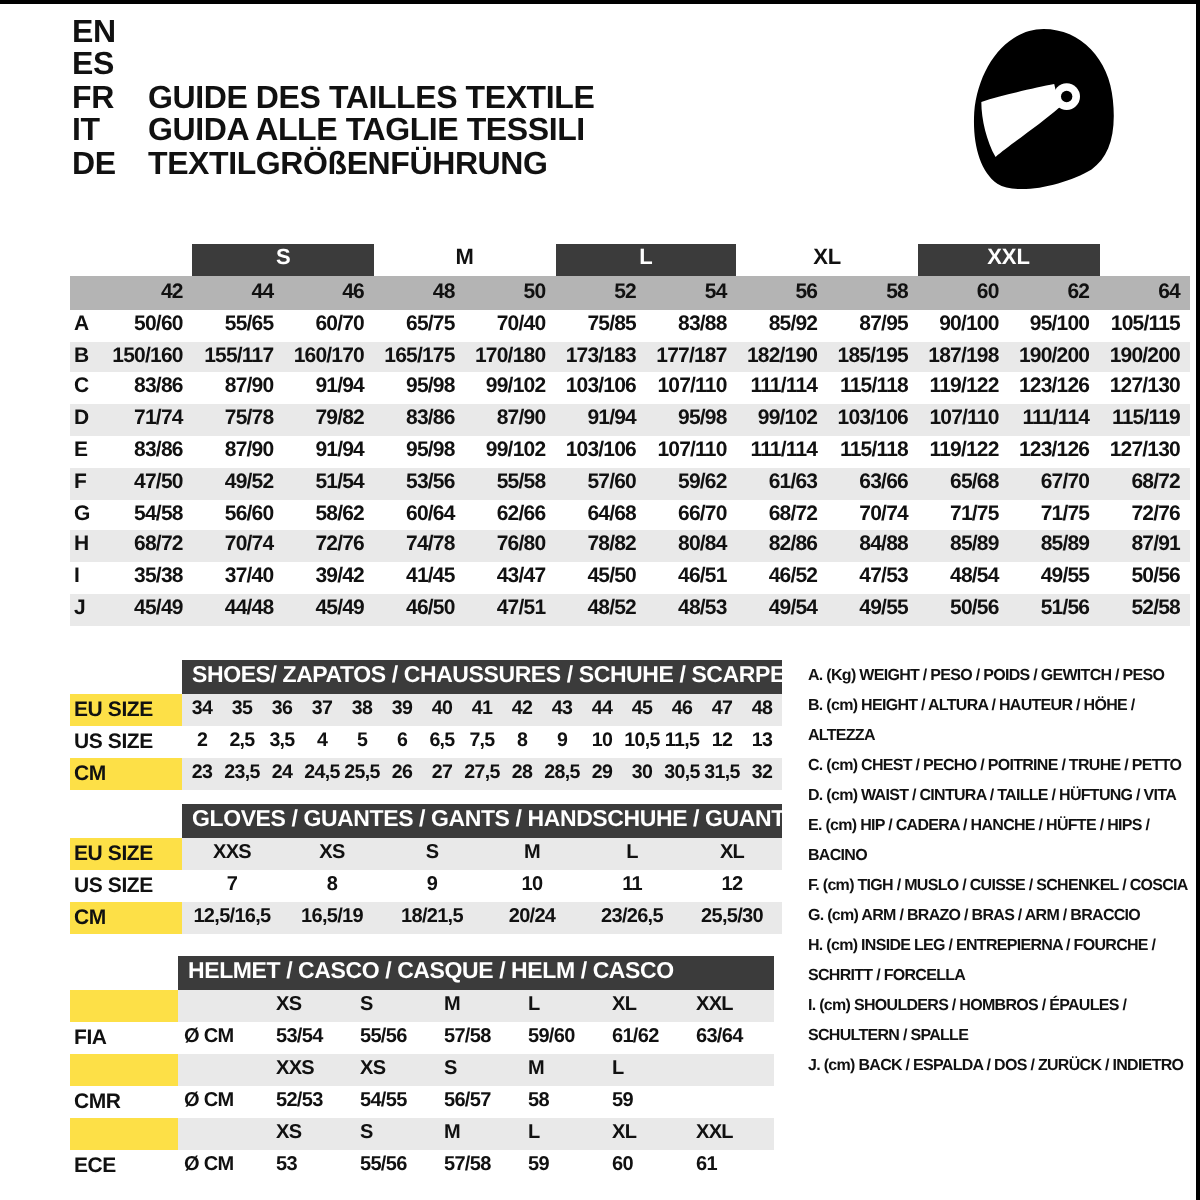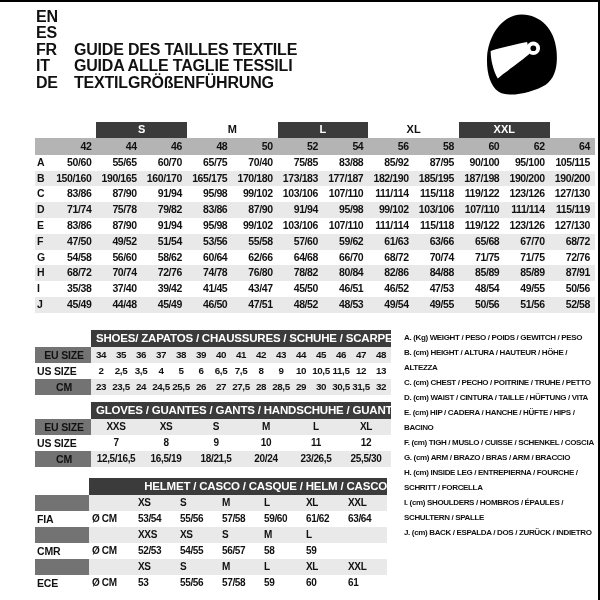--- a/index.html
+++ b/index.html
@@ -27,22 +27,22 @@
   .size-table .num-row td{background:#b4b4b4;height:17px;line-height:17px;}
   .band{text-align:center !important;padding:0 !important;font-size:11px;height:18px;line-height:18px;letter-spacing:0;}
   .band.dark{background:#3b3b3b;color:#fff;}
   .band-pad{background:#fff;}
 
   
   .sub{font-size:9.8px;letter-spacing:-0.35px;}
   .sub td{text-align:center;height:16px;line-height:16px;}
   .sub td.rowlabel{text-align:left;padding-left:2px;font-size:10.5px;letter-spacing:-0.2px;}
   .sub tr.shaded td{background:#e9e9e9;}
-  .sub tr.shaded td.rowlabel{background:#737373;text-align:center;}
-  .darkbar{background:#3b3b3b;color:#fff;text-align:right;padding-left:5px;font-size:11.5px;
+  .sub tr.shaded td.rowlabel{background:#fde047;}
+  .darkbar{background:#3b3b3b;color:#fff;text-align:left;padding-left:5px;font-size:11.5px;
            height:17px;line-height:17px;letter-spacing:-0.2px;font-weight:bold;}
   .shoes{position:absolute;left:35px;top:330px;width:356px;}
   .gloves{position:absolute;left:35px;top:402px;width:356px;font-size:10px;}
   .helmet-tbl{position:absolute;left:35px;top:478px;width:352px;font-size:10px;}
   .helmet-tbl td{text-align:left;padding-left:3px;}
 
   
   .legend{position:absolute;left:404px;top:330px;width:196px;font-weight:bold;
           font-size:8px;line-height:15px;letter-spacing:-0.35px;}
 </style>
@@ -134,21 +134,21 @@
         <td>83/88</td>
         <td>85/92</td>
         <td>87/95</td>
         <td>90/100</td>
         <td>95/100</td>
         <td>105/115</td>
       </tr>
       <tr class="shaded">
         <td class="letter">B</td>
         <td>150/160</td>
-        <td>190/165</td>
+        <td>155/117</td>
         <td>160/170</td>
         <td>165/175</td>
         <td>170/180</td>
         <td>173/183</td>
         <td>177/187</td>
         <td>182/190</td>
         <td>185/195</td>
         <td>187/198</td>
         <td>190/200</td>
         <td>190/200</td>

